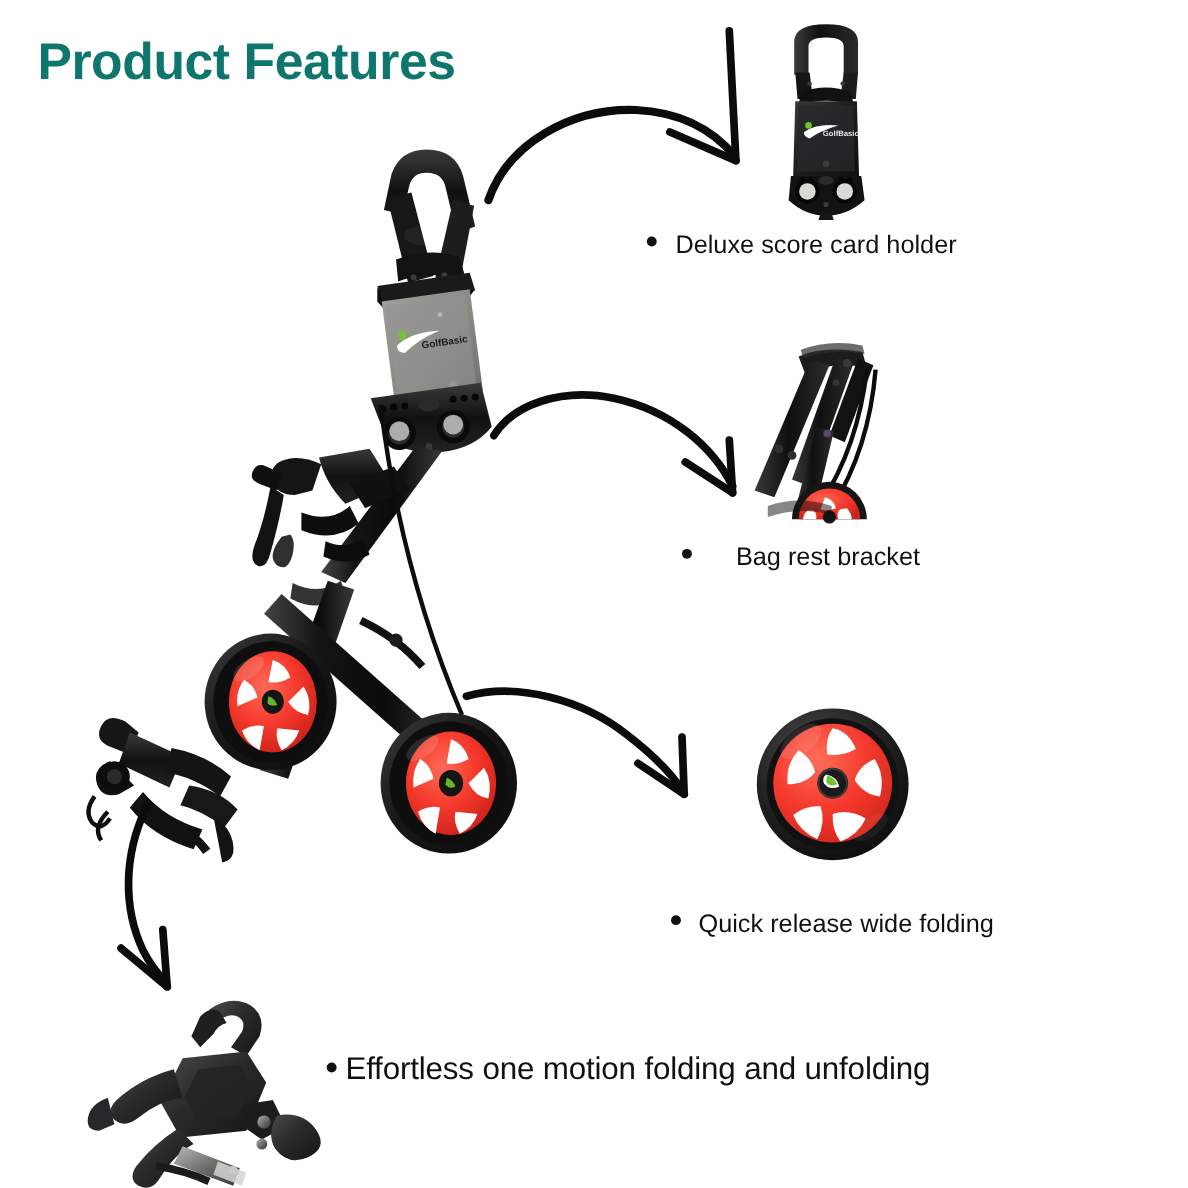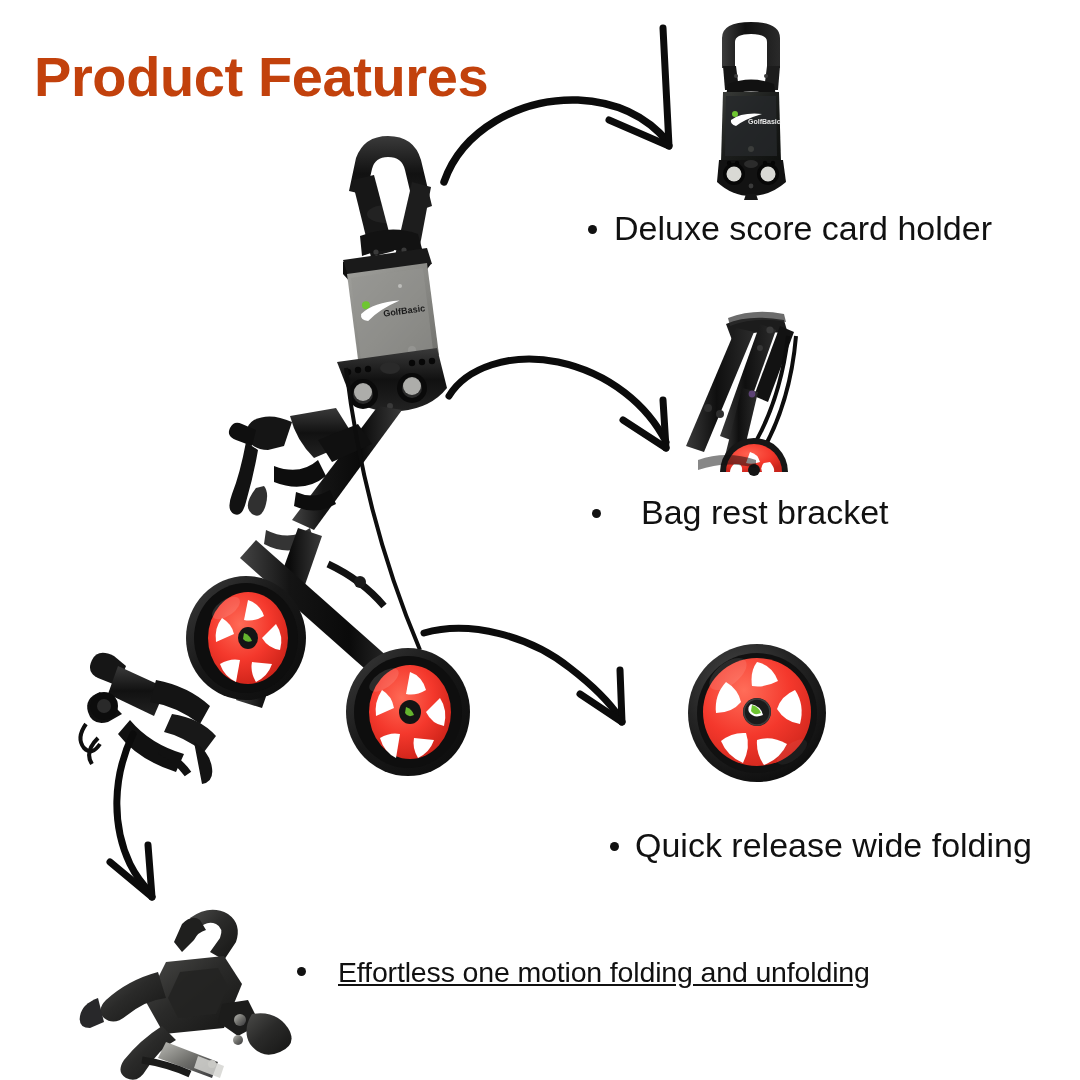--- a/index.html
+++ b/index.html
@@ -14,65 +14,65 @@
     height: 1080px;
     background: #ffffff;
     overflow: hidden;
     font-family: "Liberation Sans", sans-serif;
   }
 
   
   #page-title {
     position: absolute;
     left: 34px;
-    top: 44px;
+    top: 28px;
     font-family: "Liberation Sans", sans-serif;
-    font-size: 56px;
+    font-size: 47px;
     font-weight: bold;
-    color: #c2410c;
+    color: #0f766e;
     letter-spacing: -0.4px;
     white-space: nowrap;
   }
 
   
   .feature-caption {
     position: absolute;
     display: flex;
     align-items: baseline;
     color: #111111;
     font-family: "Liberation Sans", sans-serif;
-    font-size: 34px;
+    font-size: 23px;
     font-weight: 400;
     white-space: nowrap;
   }
   .feature-caption .bullet {
     display: inline-block;
     width: 9px;
     height: 9px;
     border-radius: 50%;
     background: #111111;
     position: relative;
     top: -6px;
     flex: 0 0 auto;
   }
   .feature-caption .caption-text {
     display: inline-block;
   }
 
   #caption-scorecard { left: 588px; top: 209px; }
   #caption-scorecard .caption-text { margin-left: 17px; }
 
-  #caption-bracket { left: 592px; top: 493px; }
+  #caption-bracket { left: 620px; top: 493px; }
   #caption-bracket .caption-text { margin-left: 40px; }
 
   #caption-wheels { left: 610px; top: 826px; }
   #caption-wheels .caption-text { margin-left: 16px; }
 
   #caption-folding { left: 297px; top: 956px; font-size: 28.5px; }
-  #caption-folding .caption-text { margin-left: 32px; letter-spacing: -0.15px; text-decoration: underline; }
+  #caption-folding .caption-text { margin-left: 8px; letter-spacing: -0.15px; }
 
   
   .art {
     position: absolute;
     pointer-events: none;
   }
   .arrow-layer { position: absolute; left: 0; top: 0; }
 </style>
 </head>
 <body>

